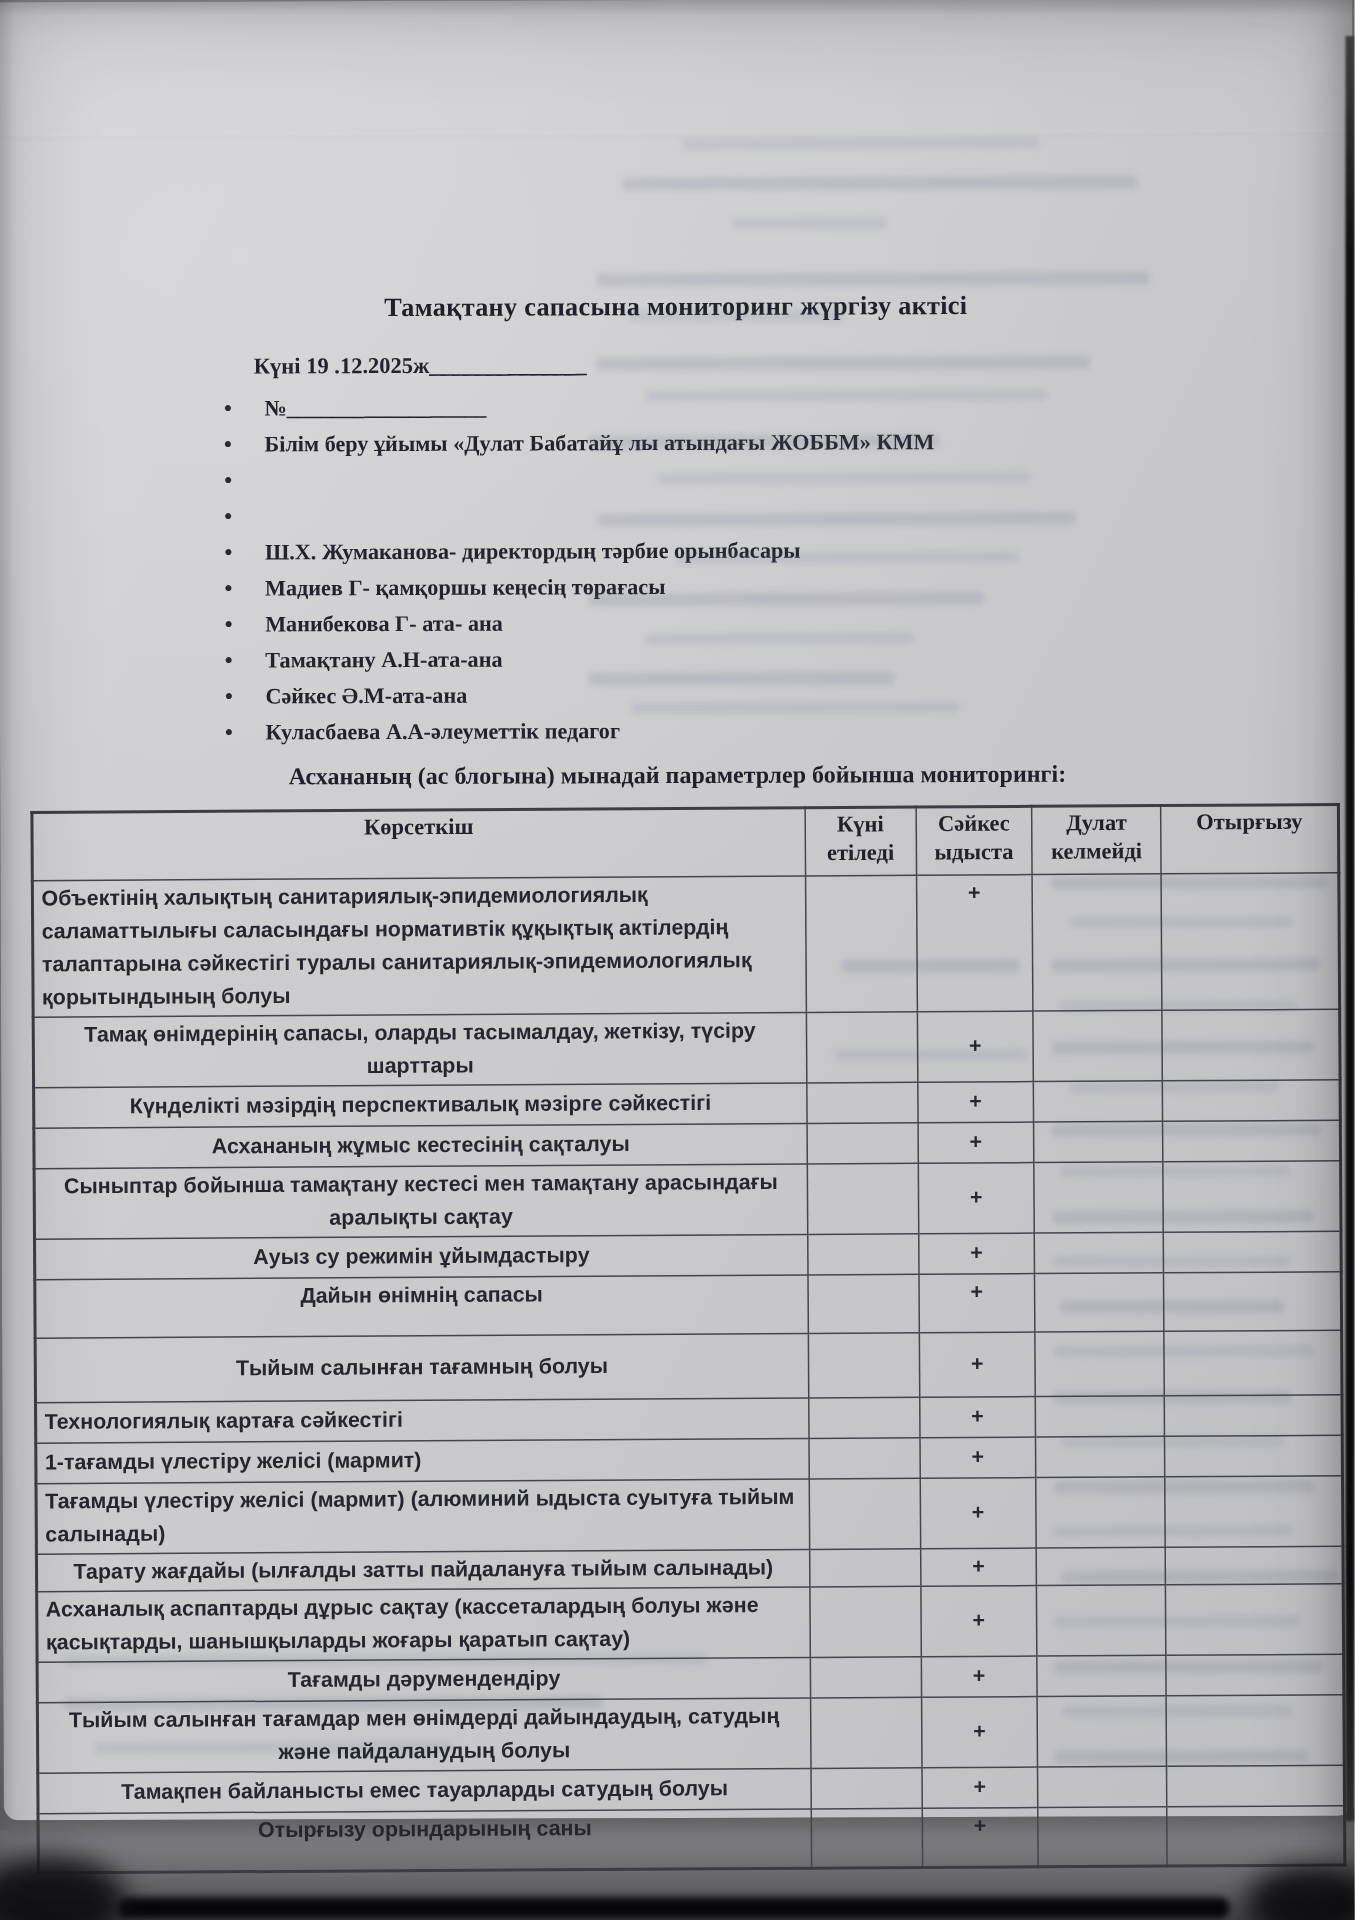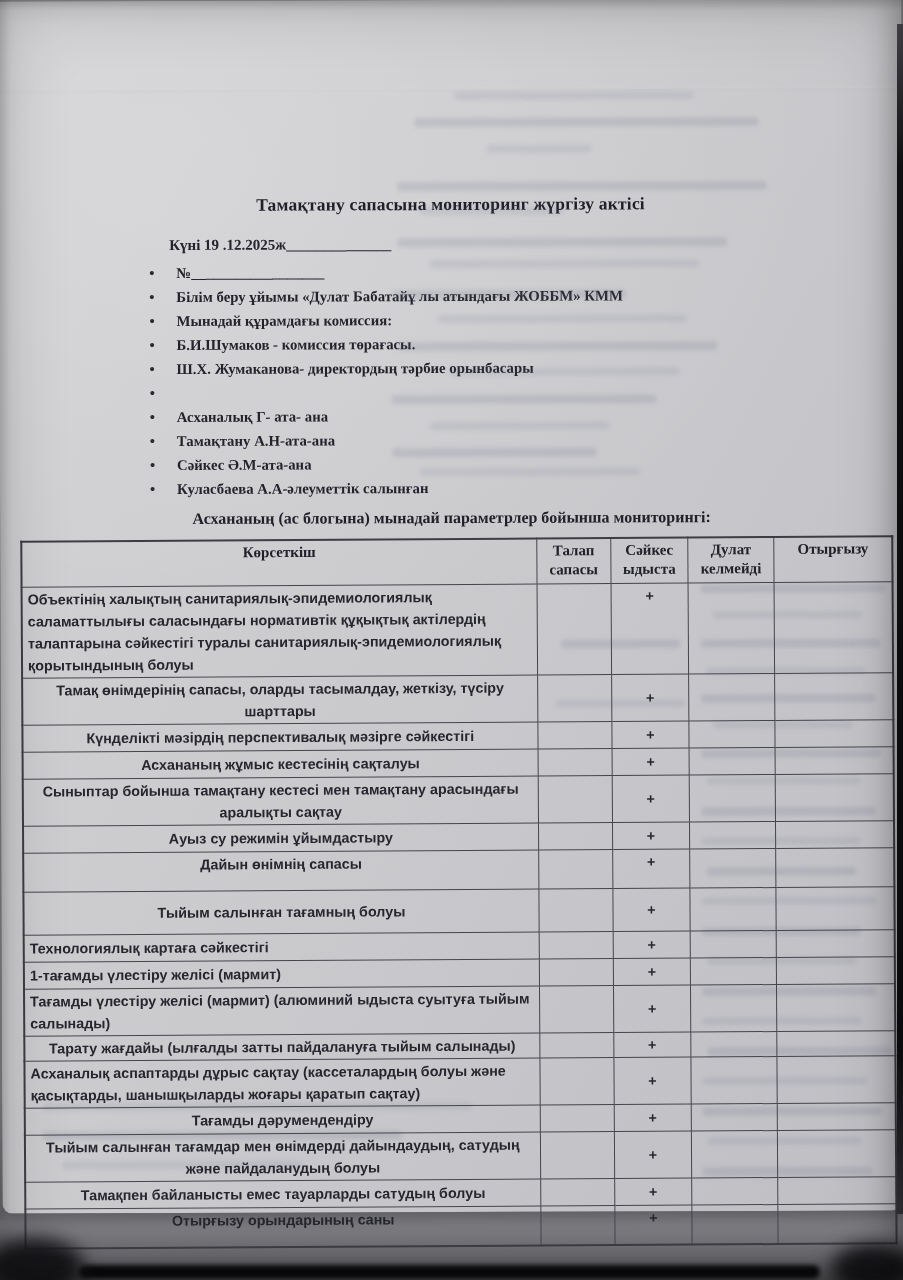--- a/index.html
+++ b/index.html
@@ -118,72 +118,71 @@
           <span class="li-text" style="letter-spacing: 0px;">№__________________</span>
         </li>
 
   <li>
           <span class="dot">•</span>
           <span class="li-text">Білім беру ұйымы «Дулат Бабатайұ лы атындағы ЖОББМ» КММ</span>
         </li>
 
   <li>
           <span class="dot">•</span>
-          <span class="li-text">Мынадай құрамдағы комиссия:</span>
-        </li>
-
-  <li>
-          <span class="dot">•</span>
-          <span class="li-text">Б.И.Шумаков - комиссия төрағасы.</span>
+        </li>
+
+  <li>
+          <span class="dot">•</span>
         </li>
 
   <li>
           <span class="dot">•</span>
           <span class="li-text">Ш.Х. Жумаканова- директордың тәрбие орынбасары</span>
         </li>
 
   <li>
           <span class="dot">•</span>
-        </li>
-
-  <li>
-          <span class="dot">•</span>
-          <span class="li-text">Асханалық Г- ата- ана</span>
+          <span class="li-text">Мадиев Г- қамқоршы кеңесің төрағасы</span>
+        </li>
+
+  <li>
+          <span class="dot">•</span>
+          <span class="li-text">Манибекова Г- ата- ана</span>
         </li>
 
   <li>
           <span class="dot">•</span>
           <span class="li-text">Тамақтану А.Н-ата-ана</span>
         </li>
 
   <li>
           <span class="dot">•</span>
           <span class="li-text">Сәйкес Ә.М-ата-ана</span>
         </li>
 
   <li>
           <span class="dot">•</span>
-          <span class="li-text">Куласбаева А.А-әлеуметтік салынған</span>
+          <span class="li-text">Куласбаева А.А-әлеуметтік педагог</span>
         </li>
 </ul>
 
     <div class="h2">Асхананың (ас блогына) мынадай параметрлер бойынша мониторингі:</div>
 
     <table class="mon">
       <colgroup>
         <col style="width:514px">
           <col style="width:74px">
           <col style="width:77px">
           <col style="width:86px">
           <col style="width:118px">
       </colgroup>
       <thead>
         <tr>
           <th>Көрсеткіш</th>
-          <th>Талап сапасы</th>
+          <th>Күні етіледі</th>
           <th>Сәйкес ыдыста</th>
           <th>Дулат келмейді</th>
           <th>Отырғызу</th>
         </tr>
       </thead>
       <tbody id="table-body">
   <tr class="r1 align-left">
     <td class="c-ind">Объектінің халықтың санитариялық-эпидемиологиялық саламаттылығы саласындағы нормативтік құқықтық актілердің талаптарына сәйкестігі туралы санитариялық-эпидемиологиялық қорытындының болуы</td>
     <td class="c-req"></td>
     <td class="c-yes">+</td>

